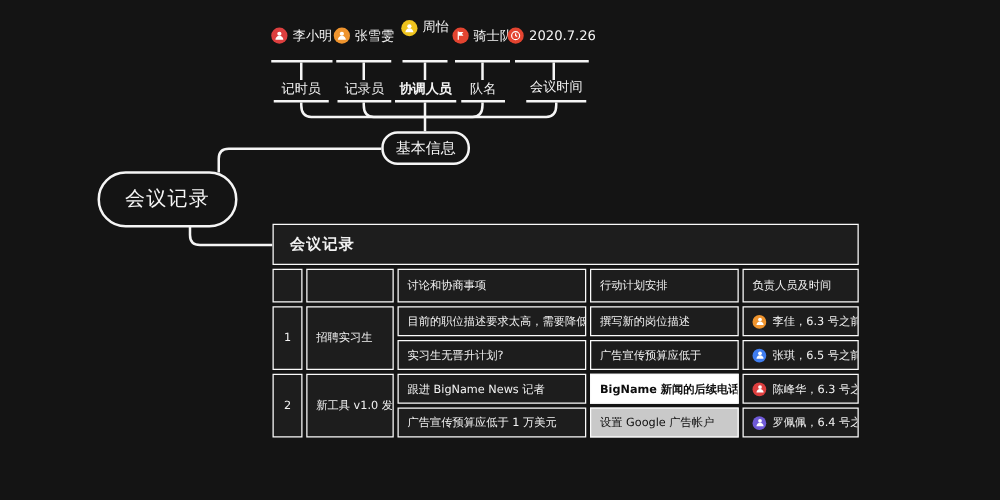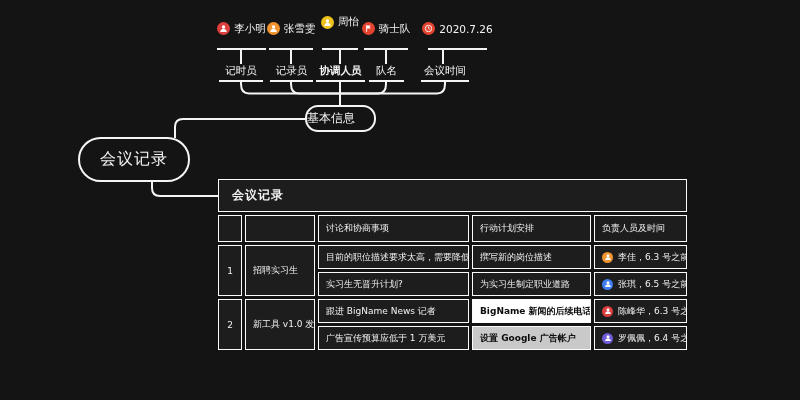--- a/index.html
+++ b/index.html
@@ -13,21 +13,21 @@
   
   .root-node {
     position:absolute; left:78px; top:137px; width:112px; height:45px;
     border:2.5px solid #f5f5f5; border-radius:23px; box-sizing:border-box;
     display:flex; align-items:center; justify-content:center;
     font-size:16px; letter-spacing:1px; background:#141414;
   }
   .basic-node {
     position:absolute; left:305px; top:105px; width:71px; height:27px;
     border:2px solid #f5f5f5; border-radius:13px; box-sizing:border-box;
-    display:flex; align-items:center; 
+    display:flex; align-items:center; justify-content:center;
     font-size:12px; background:#141414;
   }
   .mname, .mrole {
     position:absolute; display:flex; align-items:center; justify-content:center;
     gap:4px; border-bottom:2px solid #f5f5f5; box-sizing:border-box;
     font-size:10.5px; white-space:nowrap;
   }
   .mname { height:22px; padding-bottom:19px; }
   .mrole { height:18px; padding-bottom:3px; }
   .avatar {
@@ -46,21 +46,21 @@
   }
   .cell {
     border:1.5px solid #fbfbfb; background:#1d1d1d; box-sizing:border-box;
     display:flex; align-items:center; padding:0 7px; font-size:9px;
     color:#f2f2f2; white-space:nowrap; overflow:hidden; gap:5px;
   }
   .cell.title { grid-column:1 / -1; font-weight:700; font-size:12px; padding-left:13px; letter-spacing:1px; }
   .cell.center { justify-content:center; padding:0; }
   .cell.span2 { grid-row:span 2; }
   .cell.hl-white { background:#ffffff; color:#0d0d0d; font-weight:700; }
-  .cell.hl-gray  { background:#c9c9c9; color:#0d0d0d; font-weight:700; }
+  .cell.hl-gray  { background:#c9c9c9; color:#0d0d0d; font-weight:400; }
 </style>
 </head>
 <body>
 
 <div class="stage">
 
   <svg class="lines" width="800" height="400">
     <g stroke="#f5f5f5" stroke-width="2" fill="none">
 
       <path d="M241 50 V64"></path>
@@ -117,21 +117,21 @@
   </div>
   <div class="mname" style="left:364px; top:28px; width:44px;">
     <span class="avatar a13" style="background: rgb(227, 68, 48);">
       <svg viewBox="0 0 24 24" width="9" height="9">
           <path d="M7 3v18" stroke="#fff" stroke-width="2.5"></path>
           <path d="M7 4h11l-3.2 4 3.2 4H7z" fill="#fff"></path>
         </svg>
     </span>
     <span>骑士队</span>
   </div>
-  <div class="mname" style="left:428px; top:28px; width:59px;">
+  <div class="mname" style="left:412px; top:28px; width:59px;">
     <span class="avatar a13" style="background: rgb(227, 68, 48);">
       <svg viewBox="0 0 24 24" width="9" height="9">
           <circle cx="12" cy="12" r="8.5" fill="none" stroke="#fff" stroke-width="2.5"></circle>
           <path d="M12 7v5l3.5 2" stroke="#fff" stroke-width="2.5" fill="none"></path>
         </svg>
     </span>
     <span>2020.7.26</span>
   </div>
 
   <div class="mrole" style="left:219px; top:64px; width:44px;">
@@ -139,21 +139,21 @@
   </div>
   <div class="mrole" style="left:270px; top:64px; width:43px;text-align:right;">
     <span>记录员</span>
   </div>
   <div class="mrole" style="left:316px; top:64px; width:49px;font-weight:bold;">
     <span>协调人员</span>
   </div>
   <div class="mrole" style="left:369px; top:64px; width:35px;">
     <span>队名</span>
   </div>
-  <div class="mrole" style="left:421px; top:64px; width:48px;">
+  <div class="mrole" style="left:421px; top:64px; width:48px;align-items:flex-end;">
     <span>会议时间</span>
   </div>
 
   <div class="mtable">
     <div class="cell title">会议记录</div>
 
     <div class="cell"></div>
     <div class="cell"></div>
     <div class="cell">讨论和协商事项</div>
     <div class="cell">行动计划安排</div>
@@ -166,21 +166,21 @@
     <div class="cell">
       <span class="avatar a11" style="background: rgb(239, 148, 46);">
         <svg viewBox="0 0 24 24" width="8" height="8">
             <circle cx="12" cy="8" r="4.5" fill="#fff"></circle>
             <path d="M3.5 21c0-4.7 3.8-8.5 8.5-8.5s8.5 3.8 8.5 8.5z" fill="#fff"></path>
           </svg>
       </span>
       <span>李佳，6.3 号之前</span>
     </div>
     <div class="cell">实习生无晋升计划?</div>
-    <div class="cell">为实习生制定职业道路</div>
+    <div class="cell">广告宣传预算应低于</div>
     <div class="cell">
       <span class="avatar a11" style="background: rgb(63, 125, 240);">
         <svg viewBox="0 0 24 24" width="8" height="8">
             <circle cx="12" cy="8" r="4.5" fill="#fff"></circle>
             <path d="M3.5 21c0-4.7 3.8-8.5 8.5-8.5s8.5 3.8 8.5 8.5z" fill="#fff"></path>
           </svg>
       </span>
       <span>张琪，6.5 号之前</span>
     </div>
 

